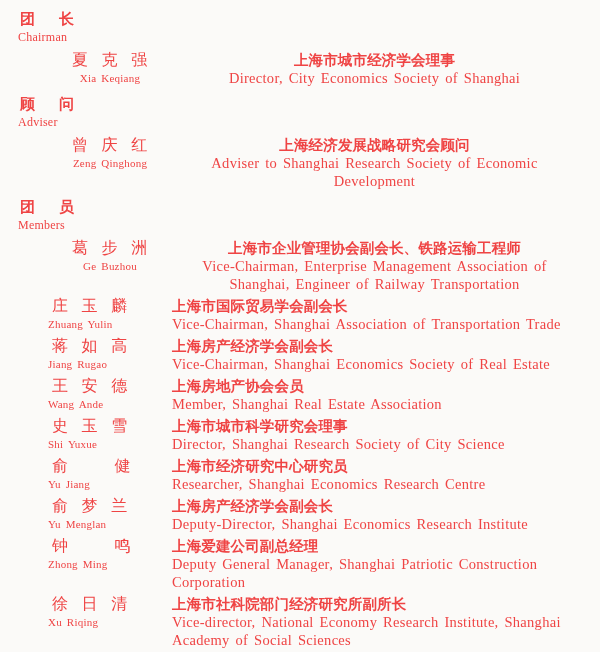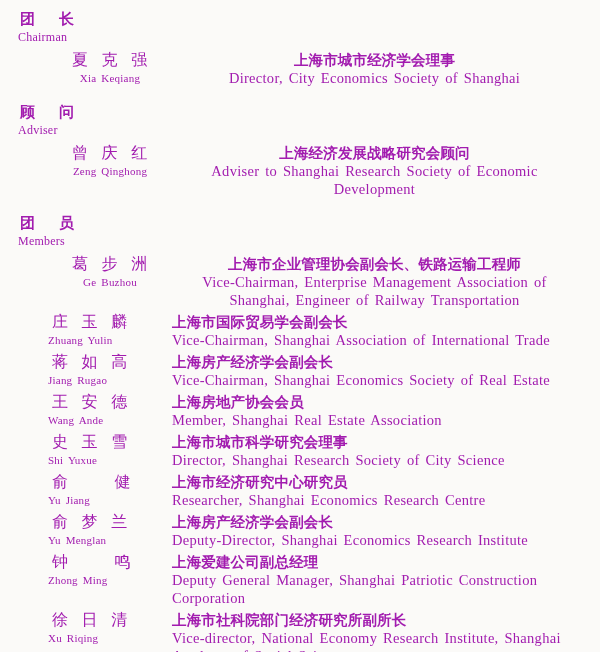--- a/index.html
+++ b/index.html
@@ -5,28 +5,28 @@
   html, body {
     margin: 0;
     padding: 0;
     background: #f7f6f3;
   }
   .page {
     position: relative;
     width: 600px;
     height: 652px;
     background: #fbfaf8;
-    color: #a21caf;
+    color: #ef4444;
     overflow: hidden;
     box-sizing: border-box;
     padding: 10px 6px 14px 0;
     font-family: "Liberation Serif", "DejaVu Serif", serif;
   }
   .section { margin: 0; }
-  .section + .section { margin-top: 16px; }
+  .section + .section { margin-top: 8px; }
 
   .heading-zh {
     padding-left: 20px;
     font-size: 15px;
     line-height: 18px;
     font-weight: 700;
     letter-spacing: 0.30em;
     font-family: "Liberation Serif", serif;
     white-space: pre;
   }
@@ -138,21 +138,21 @@
       </div>
     </div>
 
     <div class="entry">
       <div class="entry-left">
         <div class="name-zh">庄 玉 麟</div>
         <div class="name-en">Zhuang Yulin</div>
       </div>
       <div class="entry-right">
         <div class="title-zh">上海市国际贸易学会副会长</div>
-        <div class="title-en">Vice-Chairman, Shanghai Association of International Trade</div>
+        <div class="title-en">Vice-Chairman, Shanghai Association of Transportation Trade</div>
       </div>
     </div>
 
     <div class="entry">
       <div class="entry-left">
         <div class="name-zh">蒋 如 高</div>
         <div class="name-en">Jiang Rugao</div>
       </div>
       <div class="entry-right">
         <div class="title-zh">上海房产经济学会副会长</div>

